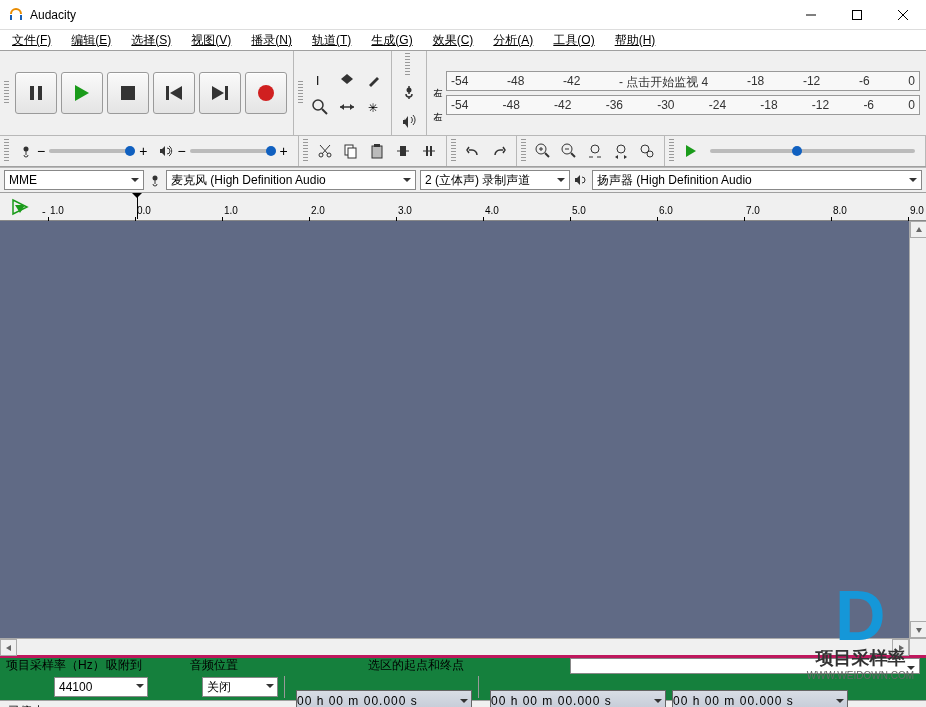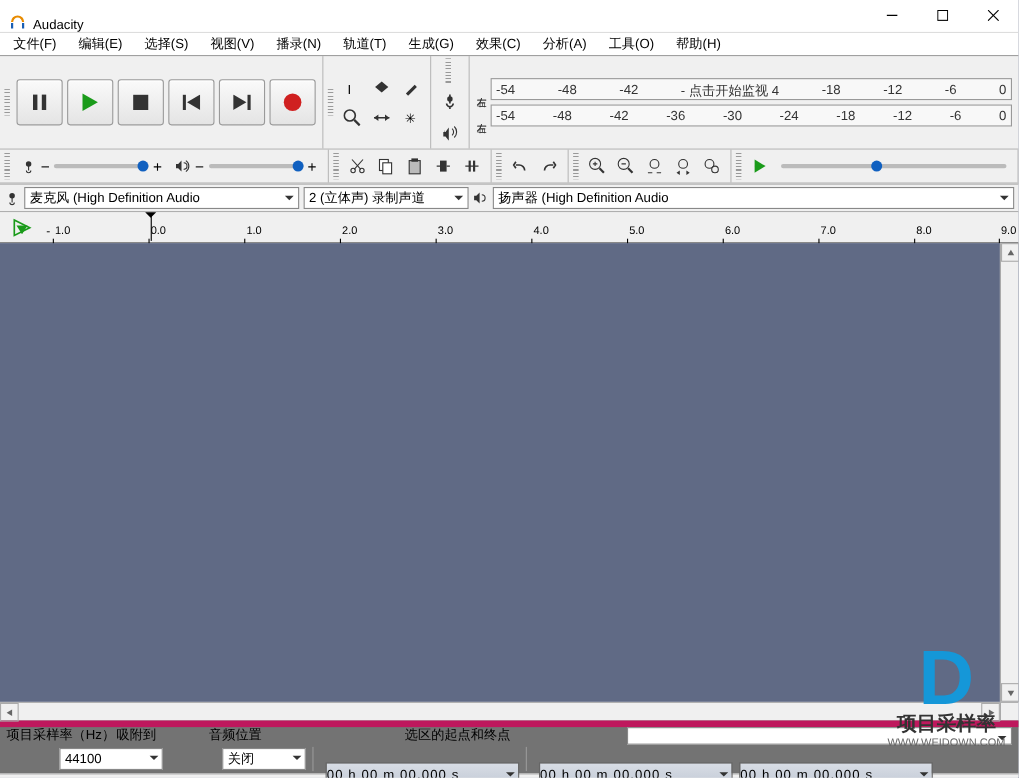--- a/index.html
+++ b/index.html
@@ -1,23 +1,23 @@
 <!DOCTYPE html>
 <html><head>
 <meta charset="utf-8">
 <style>
 * { margin: 0; padding: 0; box-sizing: border-box; font-family: "Microsoft YaHei", Tahoma, sans-serif; font-size: 12px; }
 body { width: 926px; height: 707px; background: #fff; overflow: hidden; color: #000; }
-.titlebar { height: 30px; display: flex; align-items: flex-end; background: #fff; border-bottom: 1px solid #ddd; }
+.titlebar { height: 30px; display: flex; align-items: center; background: #fff; border-bottom: 1px solid #ddd; }
 .titlebar .logo { width: 16px; height: 16px; margin: 0 6px 0 8px; }
 .titlebar .title { flex: 1; }
 .titlebar .win-btns { display: flex; }
 .titlebar .win-btn { width: 46px; height: 30px; display: flex; align-items: center; justify-content: center; }
 .menubar { height: 20px; display: flex; align-items: center; padding: 0 4px; gap: 4px; background: #fff; }
-.menubar .menu-item { padding: 2px 8px; }
+.menubar .menu-item { padding: 2px 8px; text-decoration: underline; }
 .toolbars { background: #f0f0f0; border-top: 1px solid #a0a0a0; border-bottom: 1px solid #a0a0a0; }
 .tool-row { display: flex; align-items: stretch; border-bottom: 1px solid #b8b8b8; }
 .tool-row:last-child { border-bottom: none; }
 .tool-group { display: flex; align-items: center; padding: 2px 4px; border-right: 1px solid #b8b8b8; position: relative; }
 .tool-group.grab::before { content: ""; display: block; width: 5px; height: 24px; background: repeating-linear-gradient(to bottom, #999 0 1px, transparent 1px 3px); margin-right: 4px; }
 .transport-btn { width: 42px; height: 42px; background: linear-gradient(#fafafa,#e4e4e4); border: 1px solid #9a9a9a; border-radius: 3px; display: flex; align-items: center; justify-content: center; margin: 2px; box-shadow: inset 0 1px 0 #fff; }
 .mini-btn { width: 26px; height: 26px; display: flex; align-items: center; justify-content: center; border: 1px solid transparent; }
 .slider-vol { display: flex; align-items: center; gap: 4px; padding: 0 6px; }
 .slider-track { width: 86px; height: 4px; background: #bbb; position: relative; border-radius: 2px; }
 .slider-thumb { width: 10px; height: 10px; background: #1060c0; border-radius: 50%; position: absolute; top: -3px; }
@@ -34,21 +34,21 @@
 .timeline-ruler { flex: 1; position: relative; height: 28px; }
 .ruler-tick { position: absolute; top: 12px; font-size: 10px; }
 .ruler-tick::before { content: ""; position: absolute; left: -2px; top: 12px; width: 1px; height: 6px; background: #000; }
 .playhead { position: absolute; top: 2px; width: 1px; height: 24px; background: #000; }
 .playhead::before { content: ""; position: absolute; left: -5px; top: -2px; border: 5px solid transparent; border-top-color: #000; }
 .track-area { height: 417px; background: #606a85; position: relative; }
 .track-area .scroll-v { position: absolute; right: 0; top: 0; width: 17px; height: 100%; background: #f0f0f0; border-left: 1px solid #aaa; }
 .scroll-h { height: 17px; background: #f0f0f0; border-top: 1px solid #aaa; display: flex; }
 .scroll-btn { width: 17px; height: 17px; border: 1px solid #aaa; display: flex; align-items: center; justify-content: center; }
 .scroll-track { flex: 1; }
-.bottom-bar { background: #737373; border-top: 6px solid #be185d; padding: 0 6px; }
+.bottom-bar { background: #15803d; border-top: 3px solid #be185d; padding: 0 6px; }
 .bottom-labels { display: flex; gap: 0; height: 16px; align-items: flex-end; font-size: 11px; }
 .bottom-controls { display: flex; gap: 6px; align-items: center; height: 26px; }
 .combo { height: 20px; border: 1px solid #888; background: #fff; display: flex; align-items: center; padding: 0 16px 0 4px; position: relative; font-family: monospace; margin-left: 48px; }
 .combo::after { content: ""; position: absolute; right: 3px; top: 6px; border: 4px solid transparent; border-top-color: #333; }
 .time-box { height: 22px; border: 1px solid #666; background: linear-gradient(#d8dde5,#c3cad6); display: flex; align-items: center; padding: 0 14px 0 0; font-family: "Courier New", monospace; font-size: 13px; position: relative; letter-spacing: 1px; margin-top: 28px; }
 .time-box::after { content: ""; position: absolute; right: 3px; top: 8px; border: 4px solid transparent; border-top-color: #333; }
 .status-bar { height: 22px; background: #f0f0f0; border-top: 1px solid #a0a0a0; display: flex; align-items: center; padding: 0 8px; }
 .tools-grid { display: grid; grid-template-columns: repeat(3, 26px); grid-template-rows: repeat(2, 26px); gap: 1px; }
 .watermark { position: absolute; right: 12px; bottom: 26px; text-align: center; font-size: 13px; color: #333; pointer-events: none; }
 .watermark .d-logo { font-size: 70px; font-weight: bold; color: #1597d8; font-family: Arial; line-height: 60px; }
@@ -344,20 +344,23 @@
       <div class="slider-vol" style="flex:1">
         <div class="slider-track" style="width:100%">
             <div class="slider-thumb" style="left:40%"></div>
           </div>
       </div>
     </div>
   </div>
 </div>
 
 <div class="device-row">
+  <div class="device-select" style="width:140px">
+      <span>MME</span>
+    </div>
   <span>
       <svg width="14" height="14">
         <circle cx="7" cy="5" r="2.5" fill="#333"></circle>
         <path d="M7 7 v4 M5 11 a2 2 0 0 0 4 0" stroke="#333" fill="none"></path>
       </svg>
     </span>
   <div class="device-select" style="width:250px">
       <span>麦克风 (High Definition Audio</span>
     </div>
   <div class="device-select" style="width:150px">

